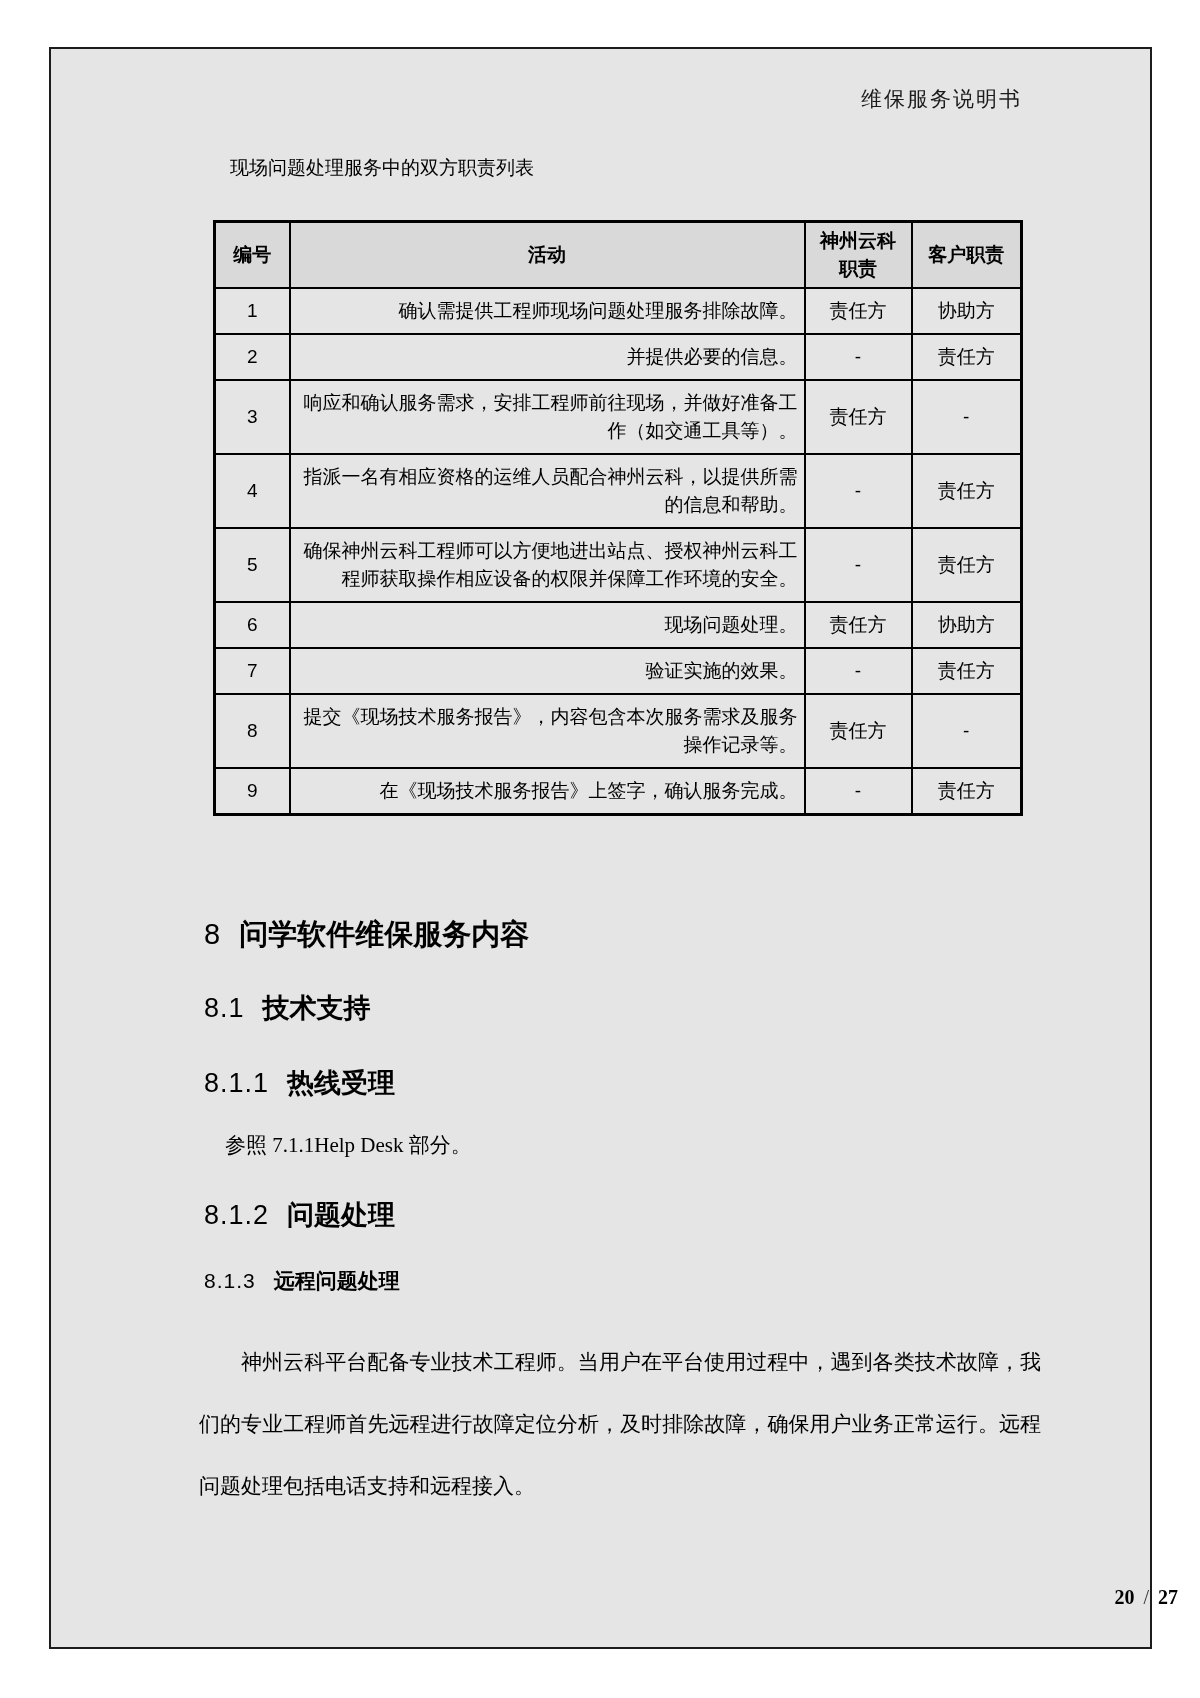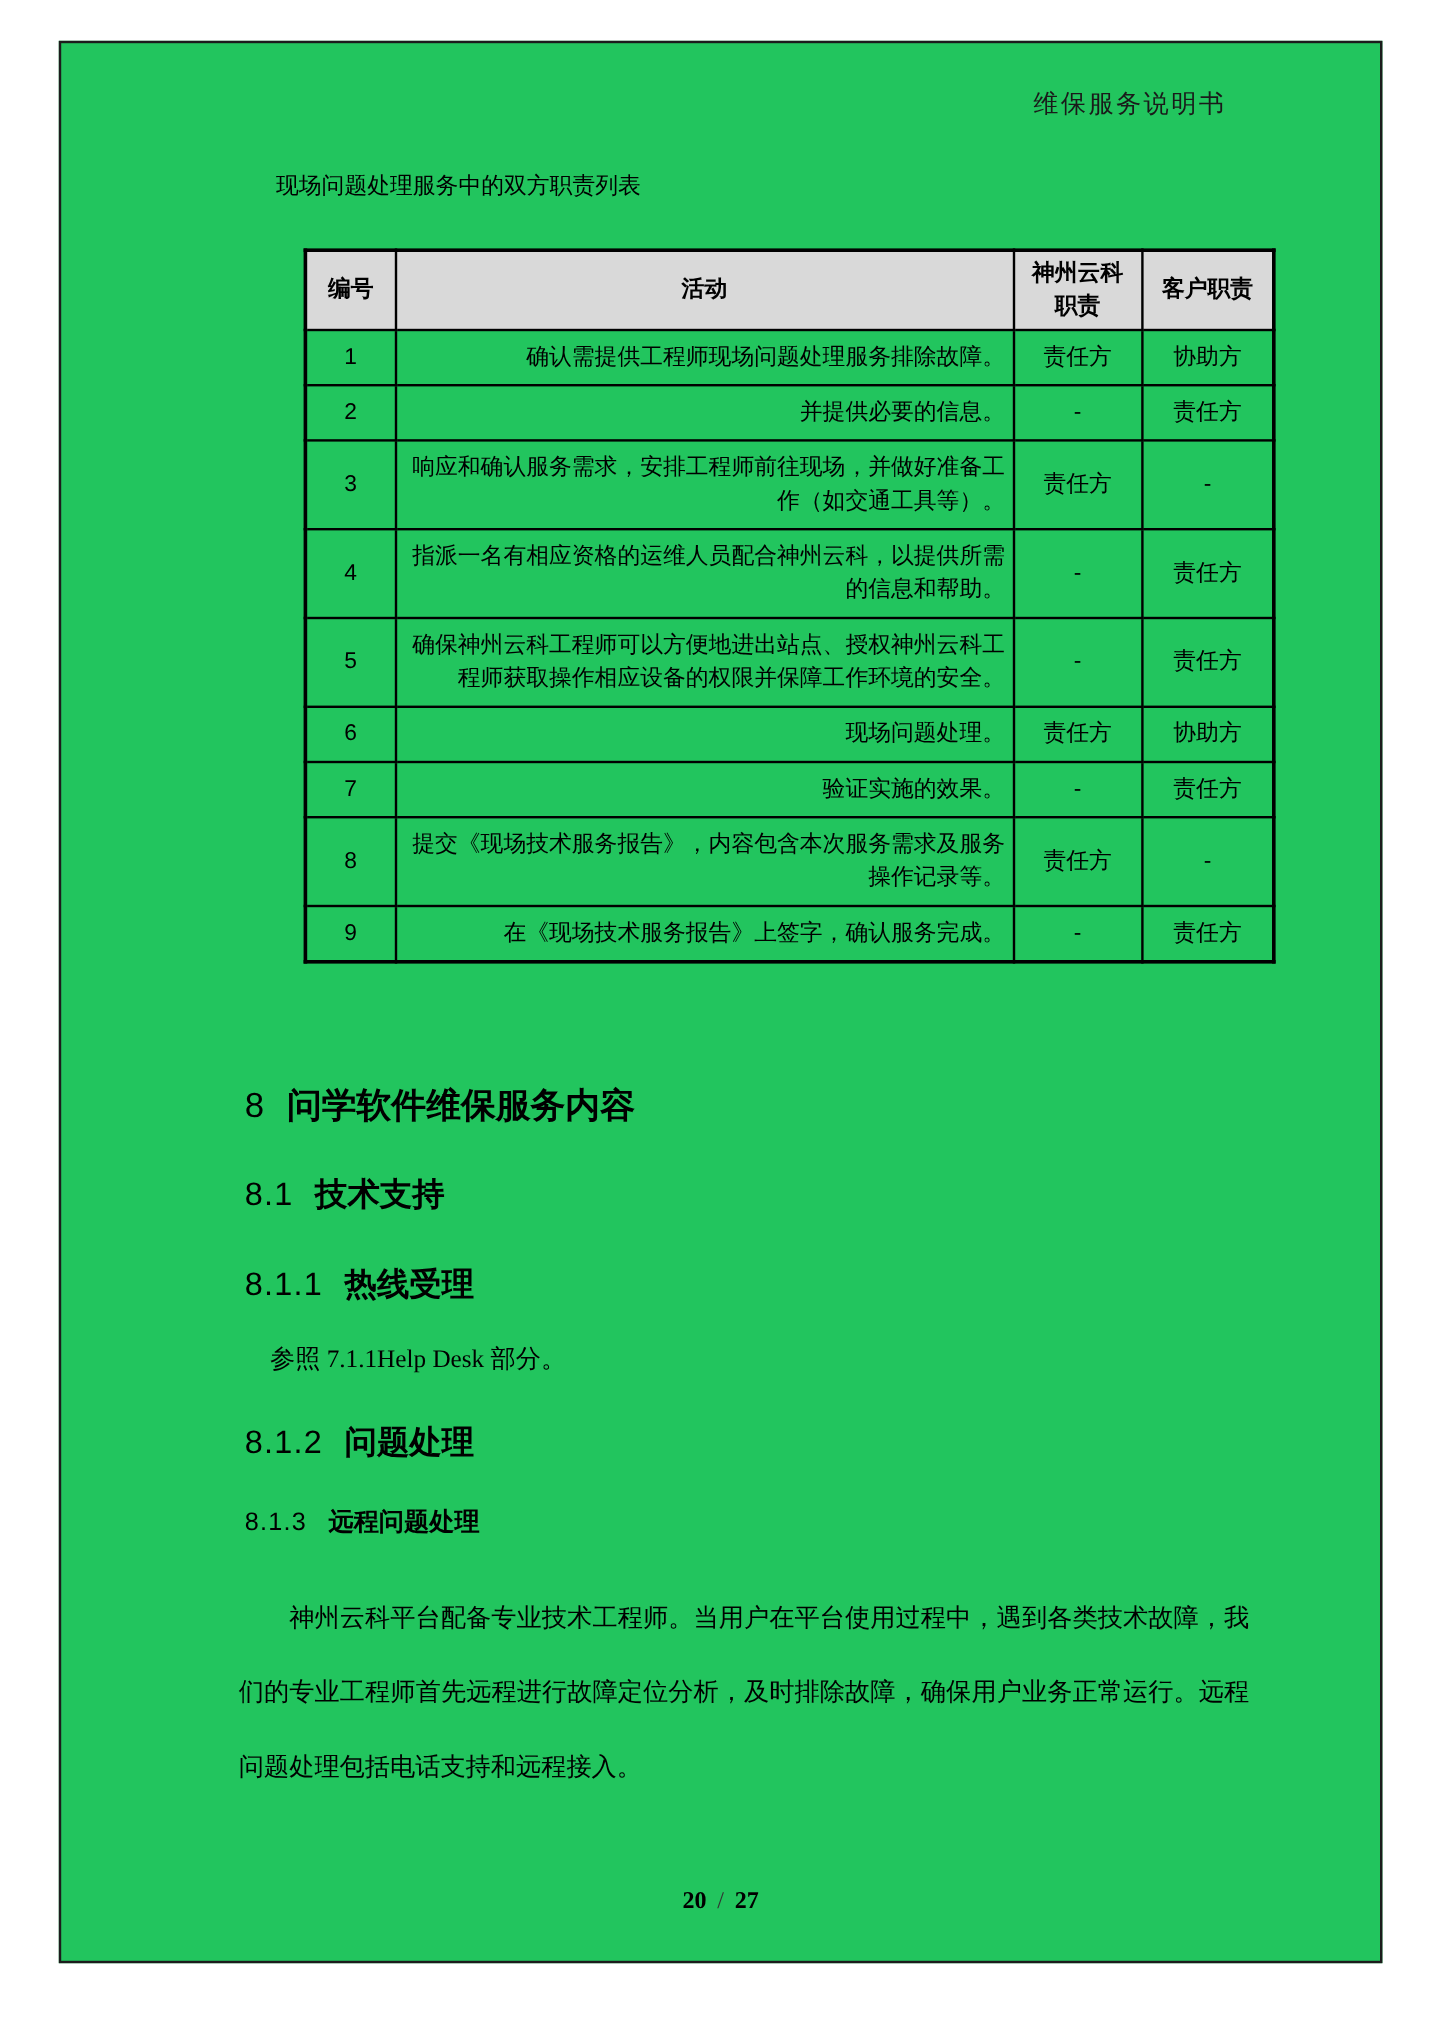--- a/index.html
+++ b/index.html
@@ -6,44 +6,43 @@
   body{
     width:1200px;height:1698px;
     background:#ffffff;
     font-family:"Liberation Sans",sans-serif;
     color:#000;
     position:relative;
     -webkit-font-smoothing:antialiased;
   }
   .page-frame{
     position:absolute;
-    left:49px;top:34px;
+    left:49px;top:47px;
     width:1103px;height:1602px;
     border:2px solid #1c1c1c;
     box-sizing:border-box;
-    background:#22c55e;
+    background:#e5e5e5;
   }
   .header-right{
     position:absolute;top:36px;right:128px;
     font-family:"Liberation Serif","DejaVu Serif",serif;
     font-size:21px;color:#1a1a1a;
     letter-spacing:2px;
   }
   .intro-line{
     position:absolute;left:179px;top:106px;
     font-size:19px;color:#000;
   }
   table.resp-table{
     position:absolute;left:162px;top:171px;
     width:807px;
     border-collapse:collapse;
     table-layout:fixed;
     border:3px solid #000;
     font-size:19px;
-    margin-left:40px;
   }
   table.resp-table th, table.resp-table td{
     border:2px solid #000;
     vertical-align:middle;
     line-height:28px;
   }
   table.resp-table th{
     background:#d9d9d9;
     font-weight:bold;
     text-align:center;
@@ -78,23 +77,24 @@
     width:842px;
     font-size:21px;line-height:62px;
     text-align:justify;
     text-indent:2em;
     color:#000;
     margin-left:15px;
   }
   .footer{
     position:absolute;left:0;top:1537px;
     width:100%;
-    text-align:center;
+    text-align:right;
     font-family:"Liberation Serif","DejaVu Serif",serif;
     font-size:20px;
+    padding-left:28px;
   }
   .footer .pg{font-weight:bold;}
   .footer .sep{font-weight:normal;margin:0 9px;color:#333;}
 </style>
 </head>
 <body>
 
 <div class="page-frame">
 
   <div class="header-right">维保服务说明书</div>

